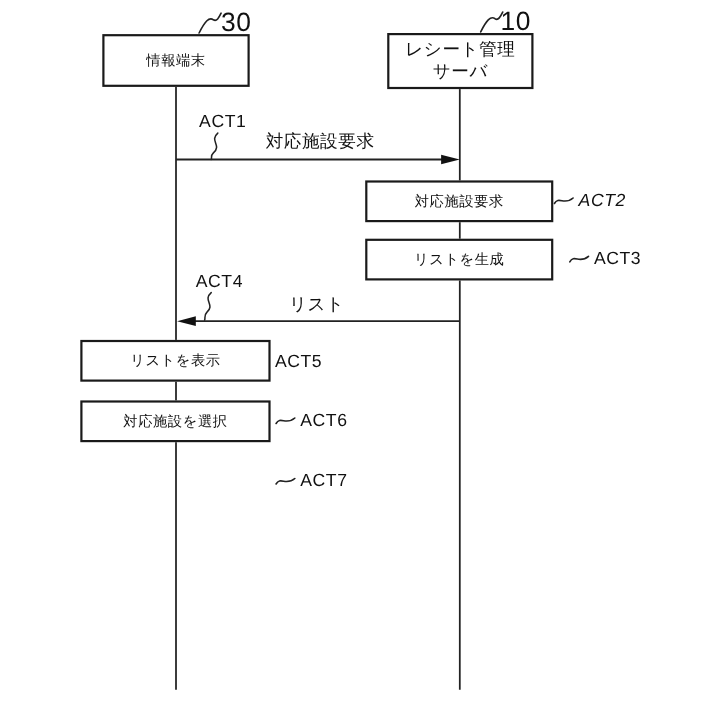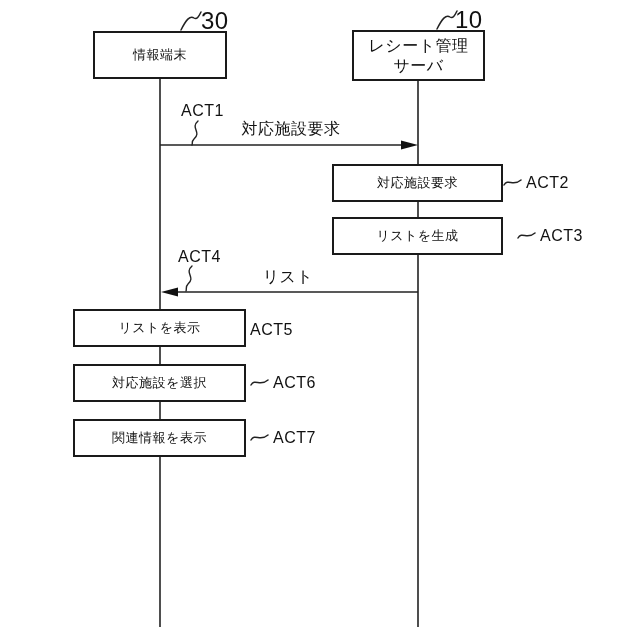--- a/index.html
+++ b/index.html
@@ -109,21 +109,21 @@
     <span>サーバ</span>
   </div>
   <div class="ref-num" style="left:455px; top:6px;">10</div>
 
   <div class="act-label" style="left:181px; top:102px;">ACT1</div>
   <div class="msg-label" style="left:239px; top:119px; width:104px;">対応施設要求</div>
 
   <div class="box" style="left:332px; top:164px; width:171px; height:38px;">
     <span>対応施設要求</span>
   </div>
-  <div class="side-label" style="left:503px; top:173px;">
+  <div class="side-label" style="left:503px; top:173px;font-style:italic;">
     <svg width="20" height="12" viewBox="0 0 20 12">
         <path d="M1 8 C 5 1, 10 10, 18 3"></path>
       </svg>
     <span>ACT2</span>
   </div>
 
   <div class="box" style="left:332px; top:217px; width:171px; height:38px;">
     <span>リストを生成</span>
   </div>
   <div class="side-label" style="left:503px; top:226px;margin-left:14px;">
@@ -149,23 +149,20 @@
   <div class="box" style="left:73px; top:364px; width:173px; height:38px;">
     <span>対応施設を選択</span>
   </div>
   <div class="side-label" style="left:250px; top:373px;">
     <svg width="20" height="12" viewBox="0 0 20 12">
         <path d="M1 8 C 5 1, 10 10, 18 3"></path>
       </svg>
     <span>ACT6</span>
   </div>
 
-  <div class="box" style="left:73px; top:419px; width:173px; height:38px;">
-    <span>関連情報を表示</span>
-  </div>
   <div class="side-label" style="left:250px; top:428px;">
     <svg width="20" height="12" viewBox="0 0 20 12">
         <path d="M1 8 C 5 1, 10 10, 18 3"></path>
       </svg>
     <span>ACT7</span>
   </div>
 
 </div>
 
 </body></html>

